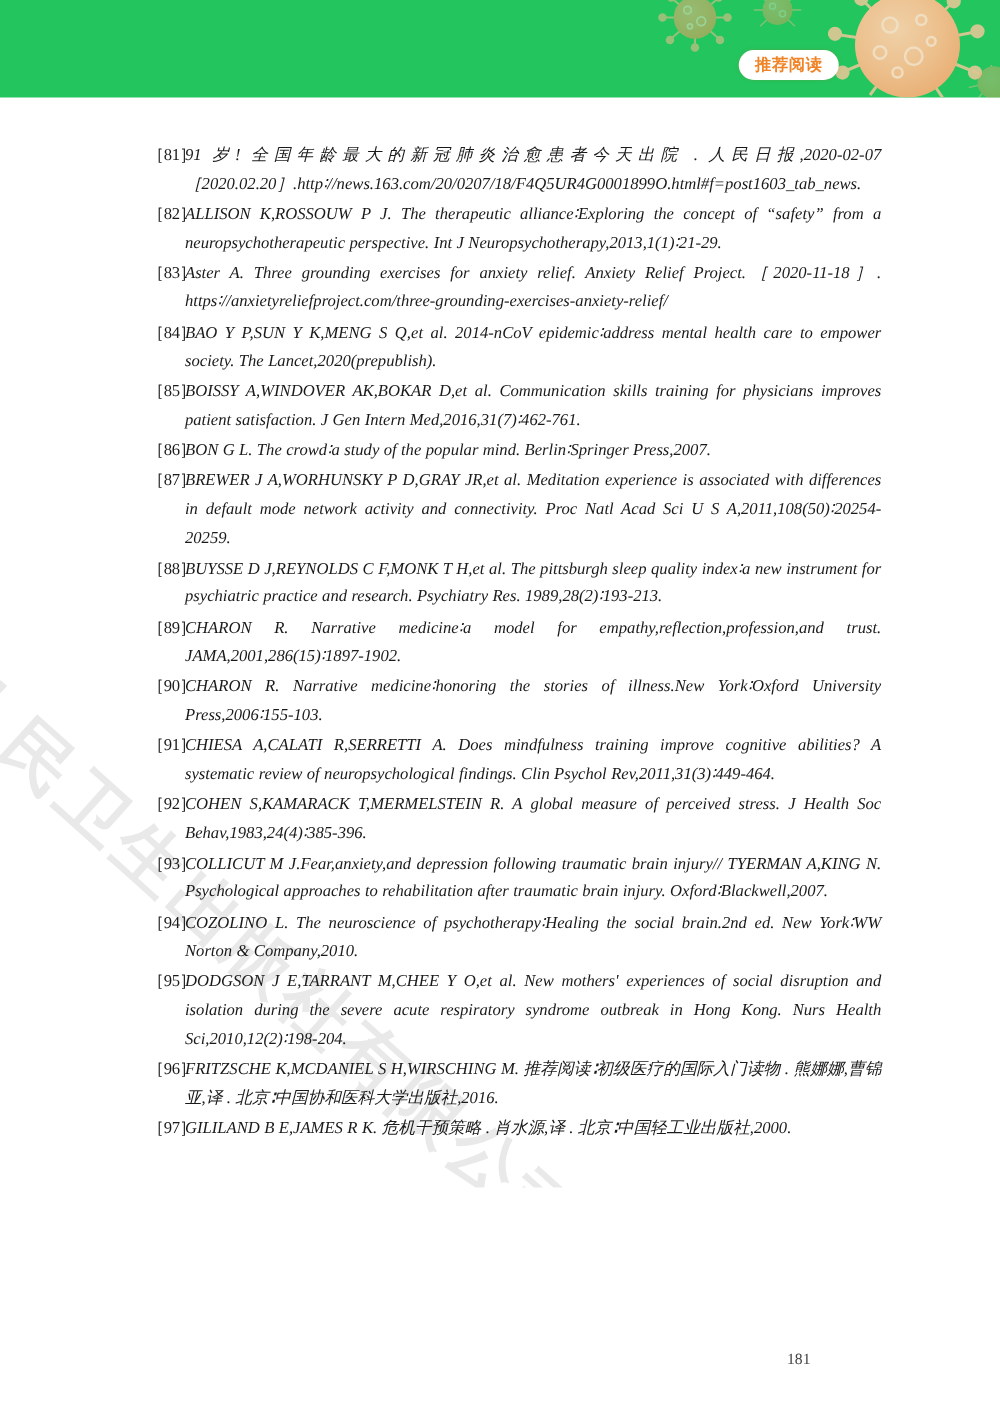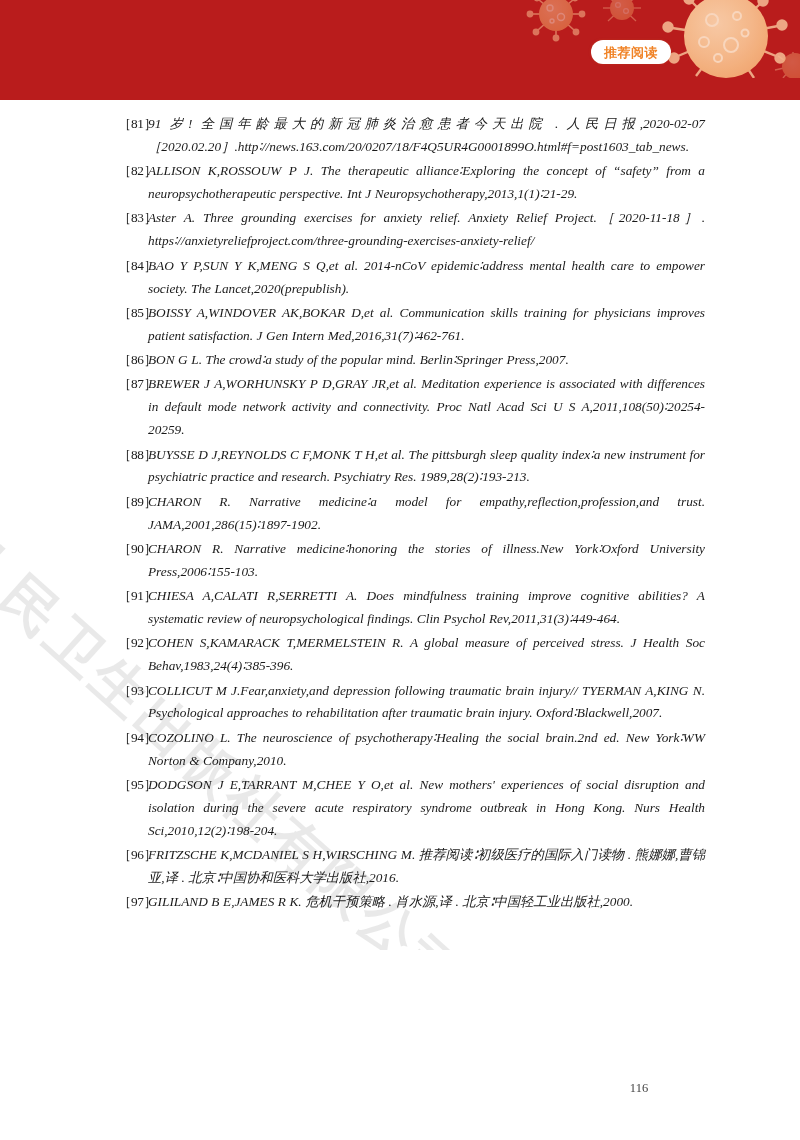--- a/index.html
+++ b/index.html
@@ -15,22 +15,22 @@
     position: relative;
     overflow: hidden;
   }
 
   
   #header-band {
     position: absolute;
     top: 0;
     left: 0;
     width: 800px;
-    height: 100px;
-    background: #b91c1c;
+    height: 78px;
+    background: #22c55e;
     overflow: hidden;
   }
 
   #header-virus-layer {
     position: absolute;
     top: 0;
     left: 0;
     width: 800px;
     height: 78px;
     pointer-events: none;
@@ -325,14 +325,14 @@
         <span class="reference-text">FRITZSCHE K,MCDANIEL S H,WIRSCHING M. 推荐阅读∶初级医疗的国际入门读物 . 熊娜娜,曹锦亚,译 . 北京∶中国协和医科大学出版社,2016.</span>
       </li>
       <li class="reference-item">
         <span class="reference-number">［97］</span>
         <span class="reference-text">GILILAND B E,JAMES R K. 危机干预策略 . 肖水源,译 . 北京∶中国轻工业出版社,2000.</span>
       </li>
     </ol>
 </div>
 
 <div id="page-footer">
-  <span id="page-number">116</span>
+  <span id="page-number">181</span>
 </div>
 
 </body></html>

